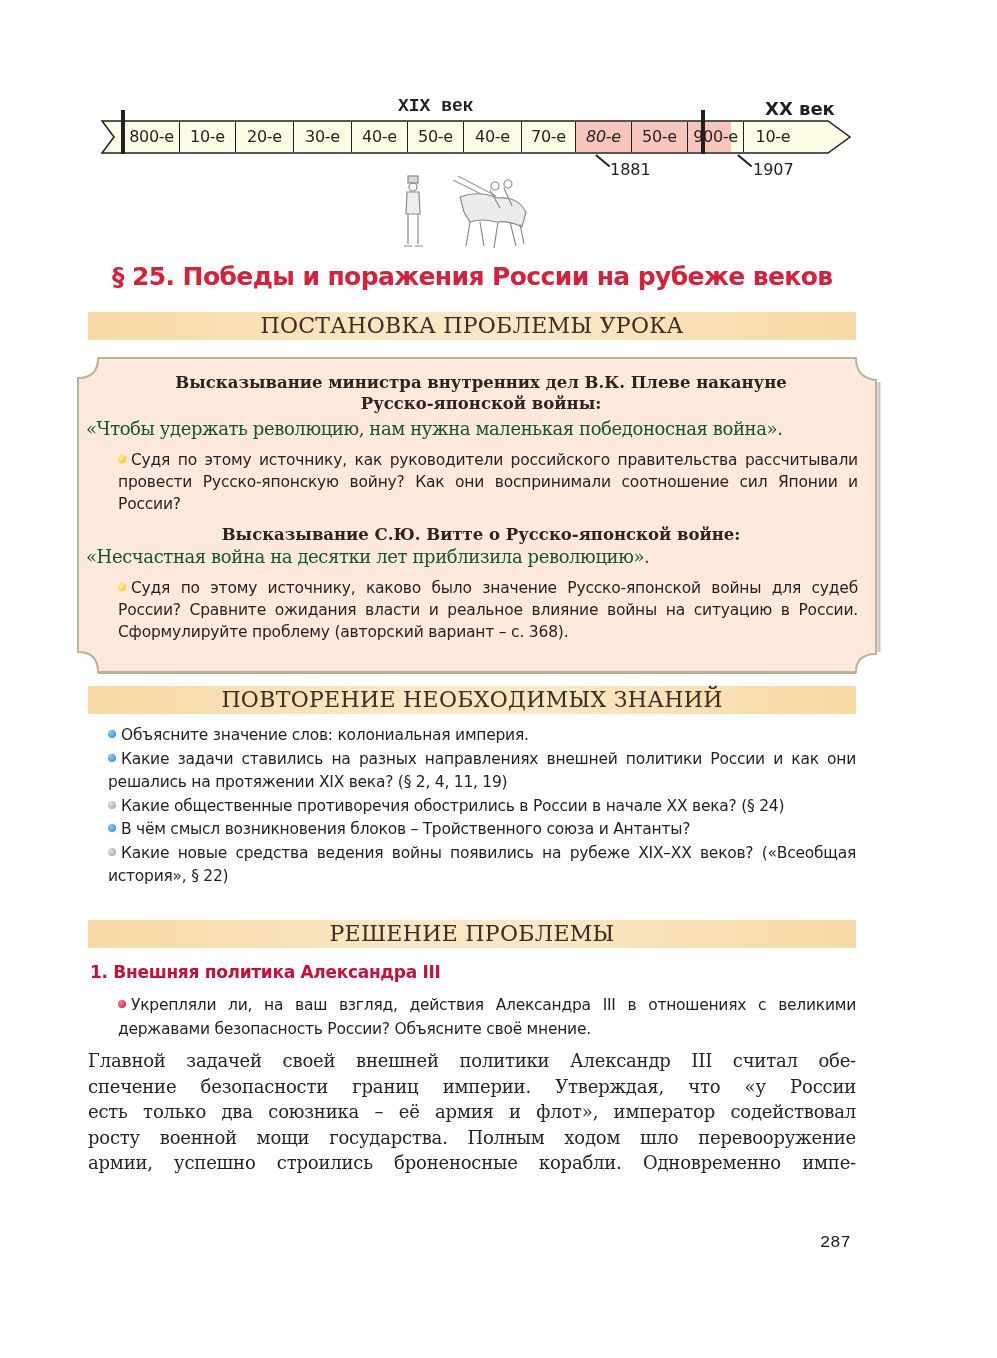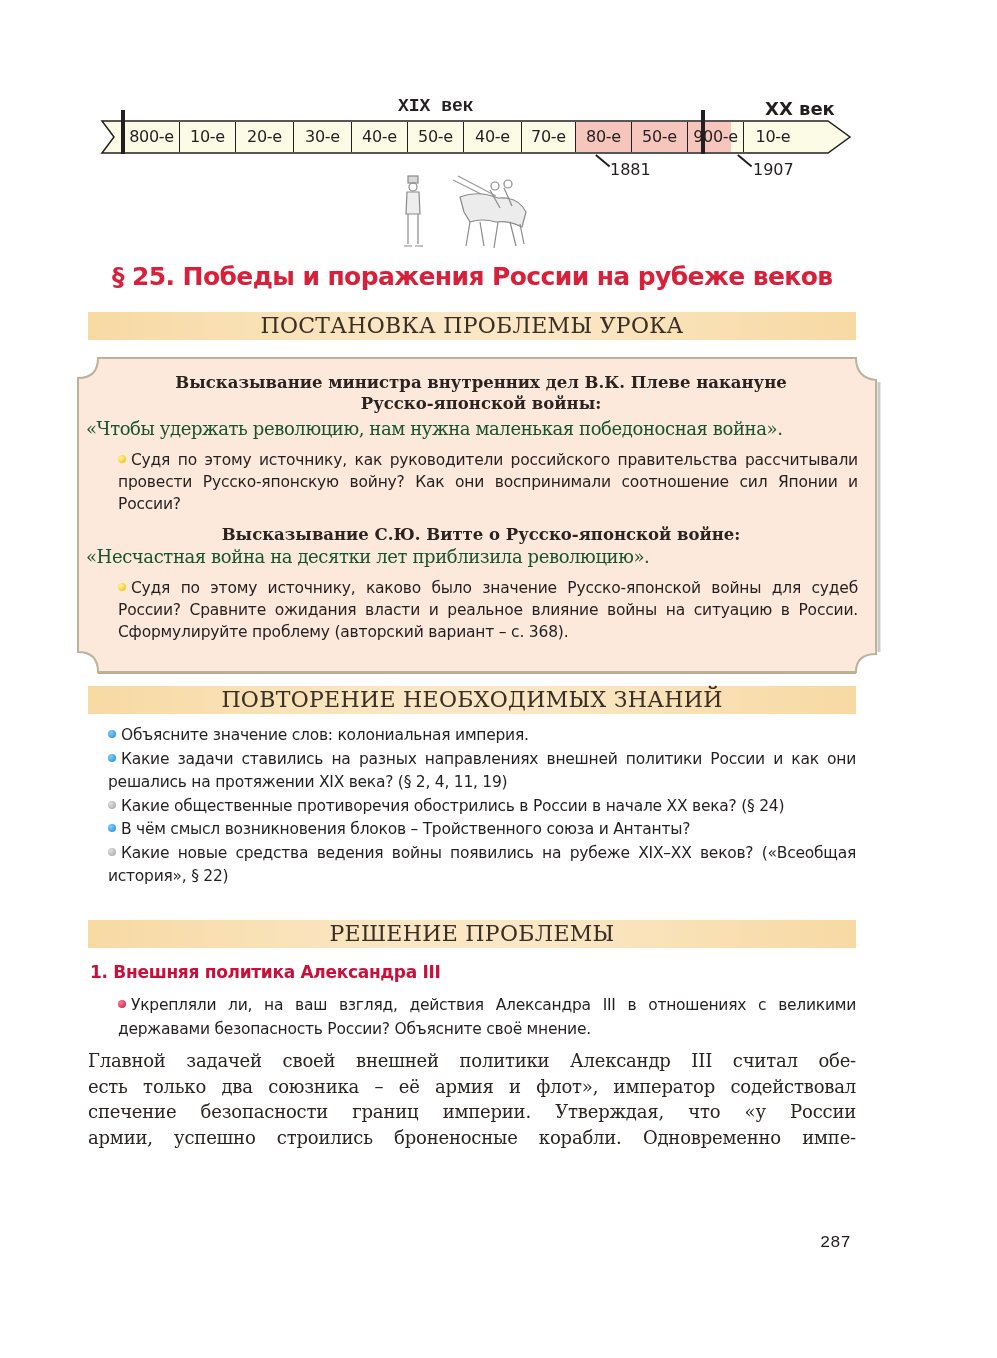--- a/index.html
+++ b/index.html
@@ -91,21 +91,21 @@
     </svg>
     <div class="tl-cells" id="tl-cells">
         <div class="tl-cell" style="width: 56px;">800-е</div>
         <div class="tl-cell" style="width: 56px;">10-е</div>
         <div class="tl-cell" style="width: 58px;">20-е</div>
         <div class="tl-cell" style="width: 58px;">30-е</div>
         <div class="tl-cell" style="width: 56px;">40-е</div>
         <div class="tl-cell" style="width: 56px;">50-е</div>
         <div class="tl-cell" style="width: 58px;">40-е</div>
         <div class="tl-cell" style="width: 54px;">70-е</div>
-        <div class="tl-cell hl" style="width: 56px;">80-е</div>
+        <div class="tl-cell hl" style="width: 56px; font-style: italic;">80-е</div>
         <div class="tl-cell hl" style="width: 56px;">50-е</div>
         <div class="tl-cell hl-partial" style="width: 56px;">900-е</div>
         <div class="tl-cell" style="border-right: none; width: 58px;">10-е</div>
       </div>
   </div>
 
   <div class="tl-divider" style="left:121px; top:110px; height:44px;"></div>
   <div class="tl-divider" style="left:701px; top:110px; height:44px;"></div>
 
   <div class="tl-tick" style="left:596px; top:154px; width:18px; transform:rotate(40deg);"></div>
@@ -171,18 +171,19 @@
 
 <div class="band" style="top:920px;">РЕШЕНИЕ ПРОБЛЕМЫ</div>
 
 <div class="sub-title">1. Внешняя политика Александра III</div>
 <div class="sub-question">
   <span class="bullet red"></span><span>Укрепляли ли, на ваш взгляд, действия Александра III в отношениях с великими державами безопасность России? Объясните своё мнение.</span>
 </div>
 
 <div class="body-text" id="body-text">
     <div class="body-line" style="text-align: justify; text-align-last: justify; display: block;">   Главной задачей своей внешней политики Александр III считал обе-</div>
+    <div class="body-line" style="text-align: justify; text-align-last: justify; display: block;">спечение безопасности границ империи. Утверждая, что «у России</div>
     <div class="body-line" style="text-align: justify; text-align-last: justify; display: block;">есть только два союзника – её армия и флот», император содействовал</div>
-    <div class="body-line" style="text-align: justify; text-align-last: justify; display: block;">спечение безопасности границ империи. Утверждая, что «у России</div>
+    <div class="body-line" style="text-align: justify; text-align-last: justify; display: block;">росту военной мощи государства. Полным ходом шло перевооружение</div>
     <div class="body-line" style="text-align: justify; text-align-last: justify; display: block;">армии, успешно строились броненосные корабли. Одновременно импе-</div>
   </div>
 
 <div class="page-number">287</div>
 
 </body></html>

